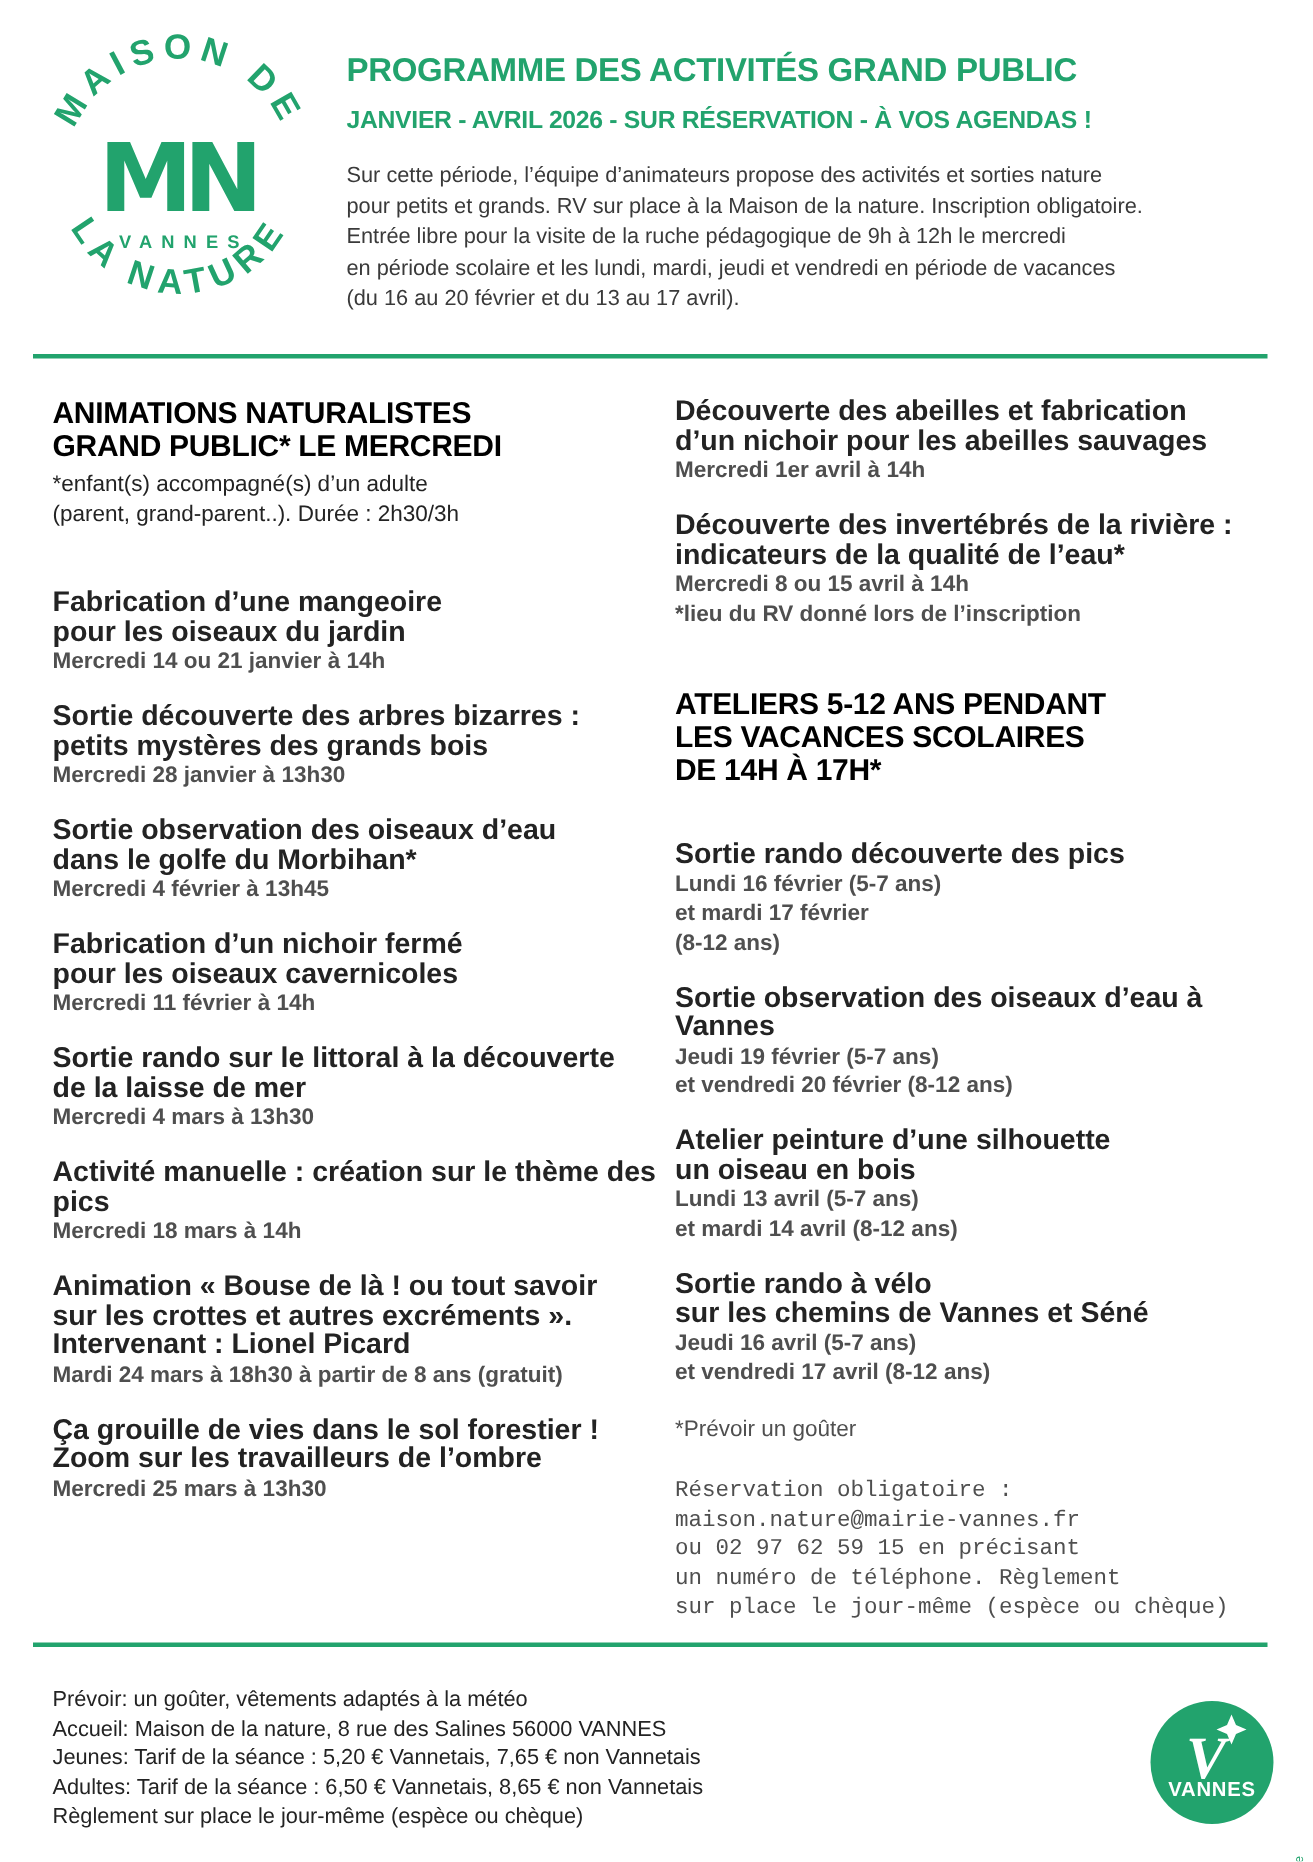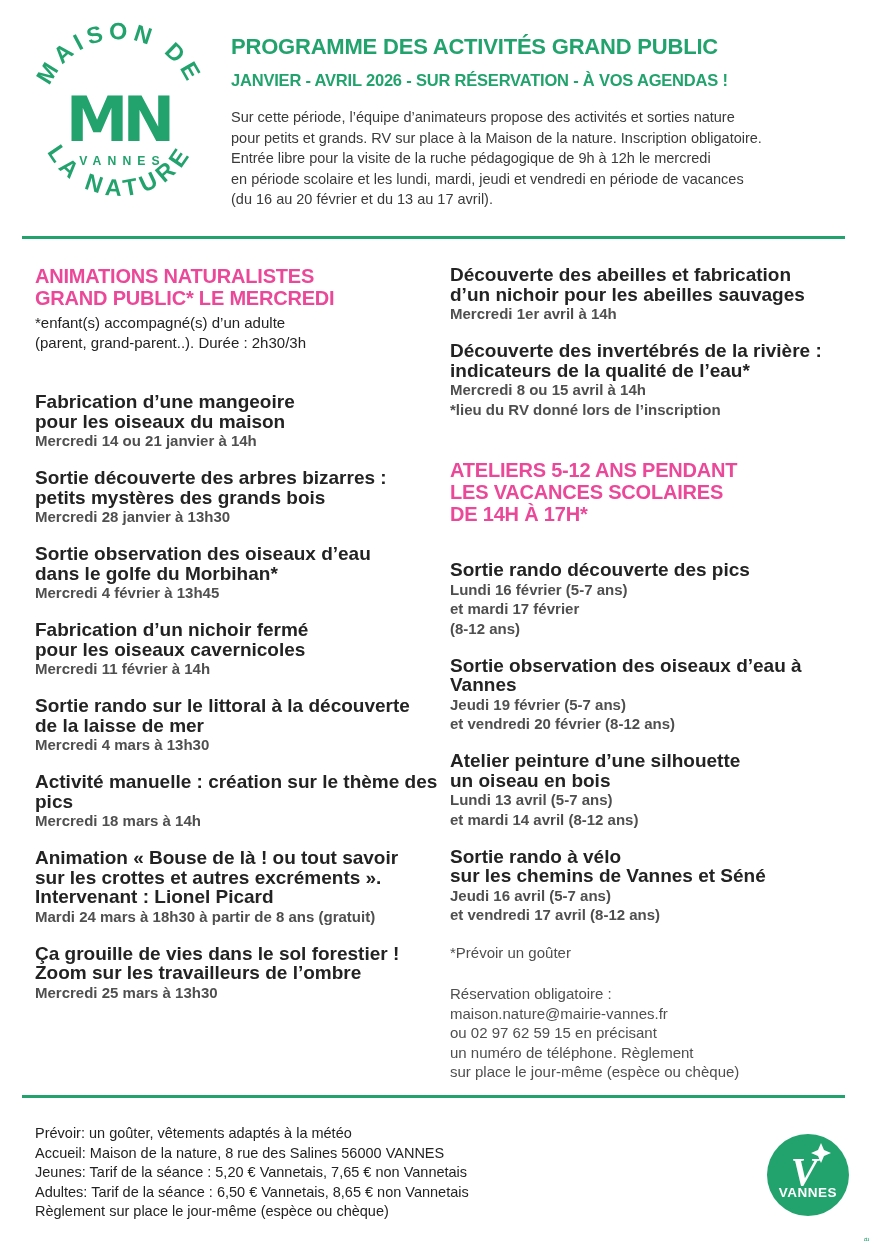--- a/index.html
+++ b/index.html
@@ -18,30 +18,30 @@
   .header-title{color:#22a36d;font-weight:bold;font-size:22px;letter-spacing:-0.2px;white-space:nowrap;}
   .header-subtitle{color:#22a36d;font-weight:bold;font-size:16.5px;letter-spacing:-0.2px;margin-top:11px;white-space:nowrap;}
   .header-intro{margin-top:17px;font-size:14.5px;line-height:20.5px;color:#3a3a3a;white-space:pre-line;}
   
   .rule{position:absolute;left:22px;width:823px;height:3px;background:#22a36d;}
   .rule-top{top:236px;}
   .rule-bottom{top:1095px;}
   
   .col-left{position:absolute;left:35px;top:265px;width:410px;}
   .col-right{position:absolute;left:450px;top:265px;width:408px;}
-  .section-heading{color:#ec4899;font-weight:bold;font-size:20px;line-height:22px;letter-spacing:-0.2px;white-space:pre-line;}
+  .section-heading{color:#000000;font-weight:bold;font-size:20px;line-height:22px;letter-spacing:-0.2px;white-space:pre-line;}
   .section-note{font-weight:normal;font-size:15px;line-height:19.5px;color:#232323;margin-top:4px;white-space:pre-line;}
   .events{margin-top:40px;}
   .events-tight{margin-top:35px;}
   .event{margin-bottom:17.5px;}
   .event-title{font-weight:bold;font-size:19px;line-height:19.5px;color:#232323;white-space:pre-line;}
   .event-dates{font-size:15px;line-height:19.5px;color:#4f4f4f;white-space:pre-line;font-weight:bold;}
   .heading-2{margin-top:40px;}
   .light-note{margin-top:18px;font-size:15px;line-height:19.5px;color:#4f4f4f;white-space:pre-line;}
-  .reservation{margin-top:22px;font-size:15px;line-height:19.5px;color:#4f4f4f;white-space:pre-line;}
+  .reservation{margin-top:22px;font-size:15px;line-height:19.5px;color:#4f4f4f;white-space:pre-line;font-family:Liberation Mono, monospace;}
   
   .footer{position:absolute;left:35px;top:1124px;width:480px;font-size:14.5px;line-height:19.5px;color:#232323;}
   .fl-label{font-weight:normal;}
   
   .vannes-logo{position:absolute;left:766px;top:1133px;width:84px;height:84px;}
   
   .credit{
     position:absolute;right:4px;bottom:4px;transform-origin:100% 100%;transform:rotate(-90deg);
     font-size:8.5px;color:#22a36d;letter-spacing:0.2px;white-space:nowrap;
   }
@@ -75,21 +75,21 @@
   <div class="rule rule-top"></div>
 
   <div class="col-left">
     <div class="section-heading">ANIMATIONS NATURALISTES
 GRAND PUBLIC* LE MERCREDI</div>
     <div class="section-note">*enfant(s) accompagné(s) d’un adulte
 (parent, grand-parent..). Durée : 2h30/3h</div>
     <div class="events">
       <div class="event">
         <div class="event-title">Fabrication d’une mangeoire
-pour les oiseaux du maison</div>
+pour les oiseaux du jardin</div>
         <div class="event-dates">Mercredi 14 ou 21 janvier à 14h</div>
       </div>
       <div class="event">
         <div class="event-title">Sortie découverte des arbres bizarres :
 petits mystères des grands bois</div>
         <div class="event-dates">Mercredi 28 janvier à 13h30</div>
       </div>
       <div class="event">
         <div class="event-title">Sortie observation des oiseaux d’eau
 dans le golfe du Morbihan*</div>

